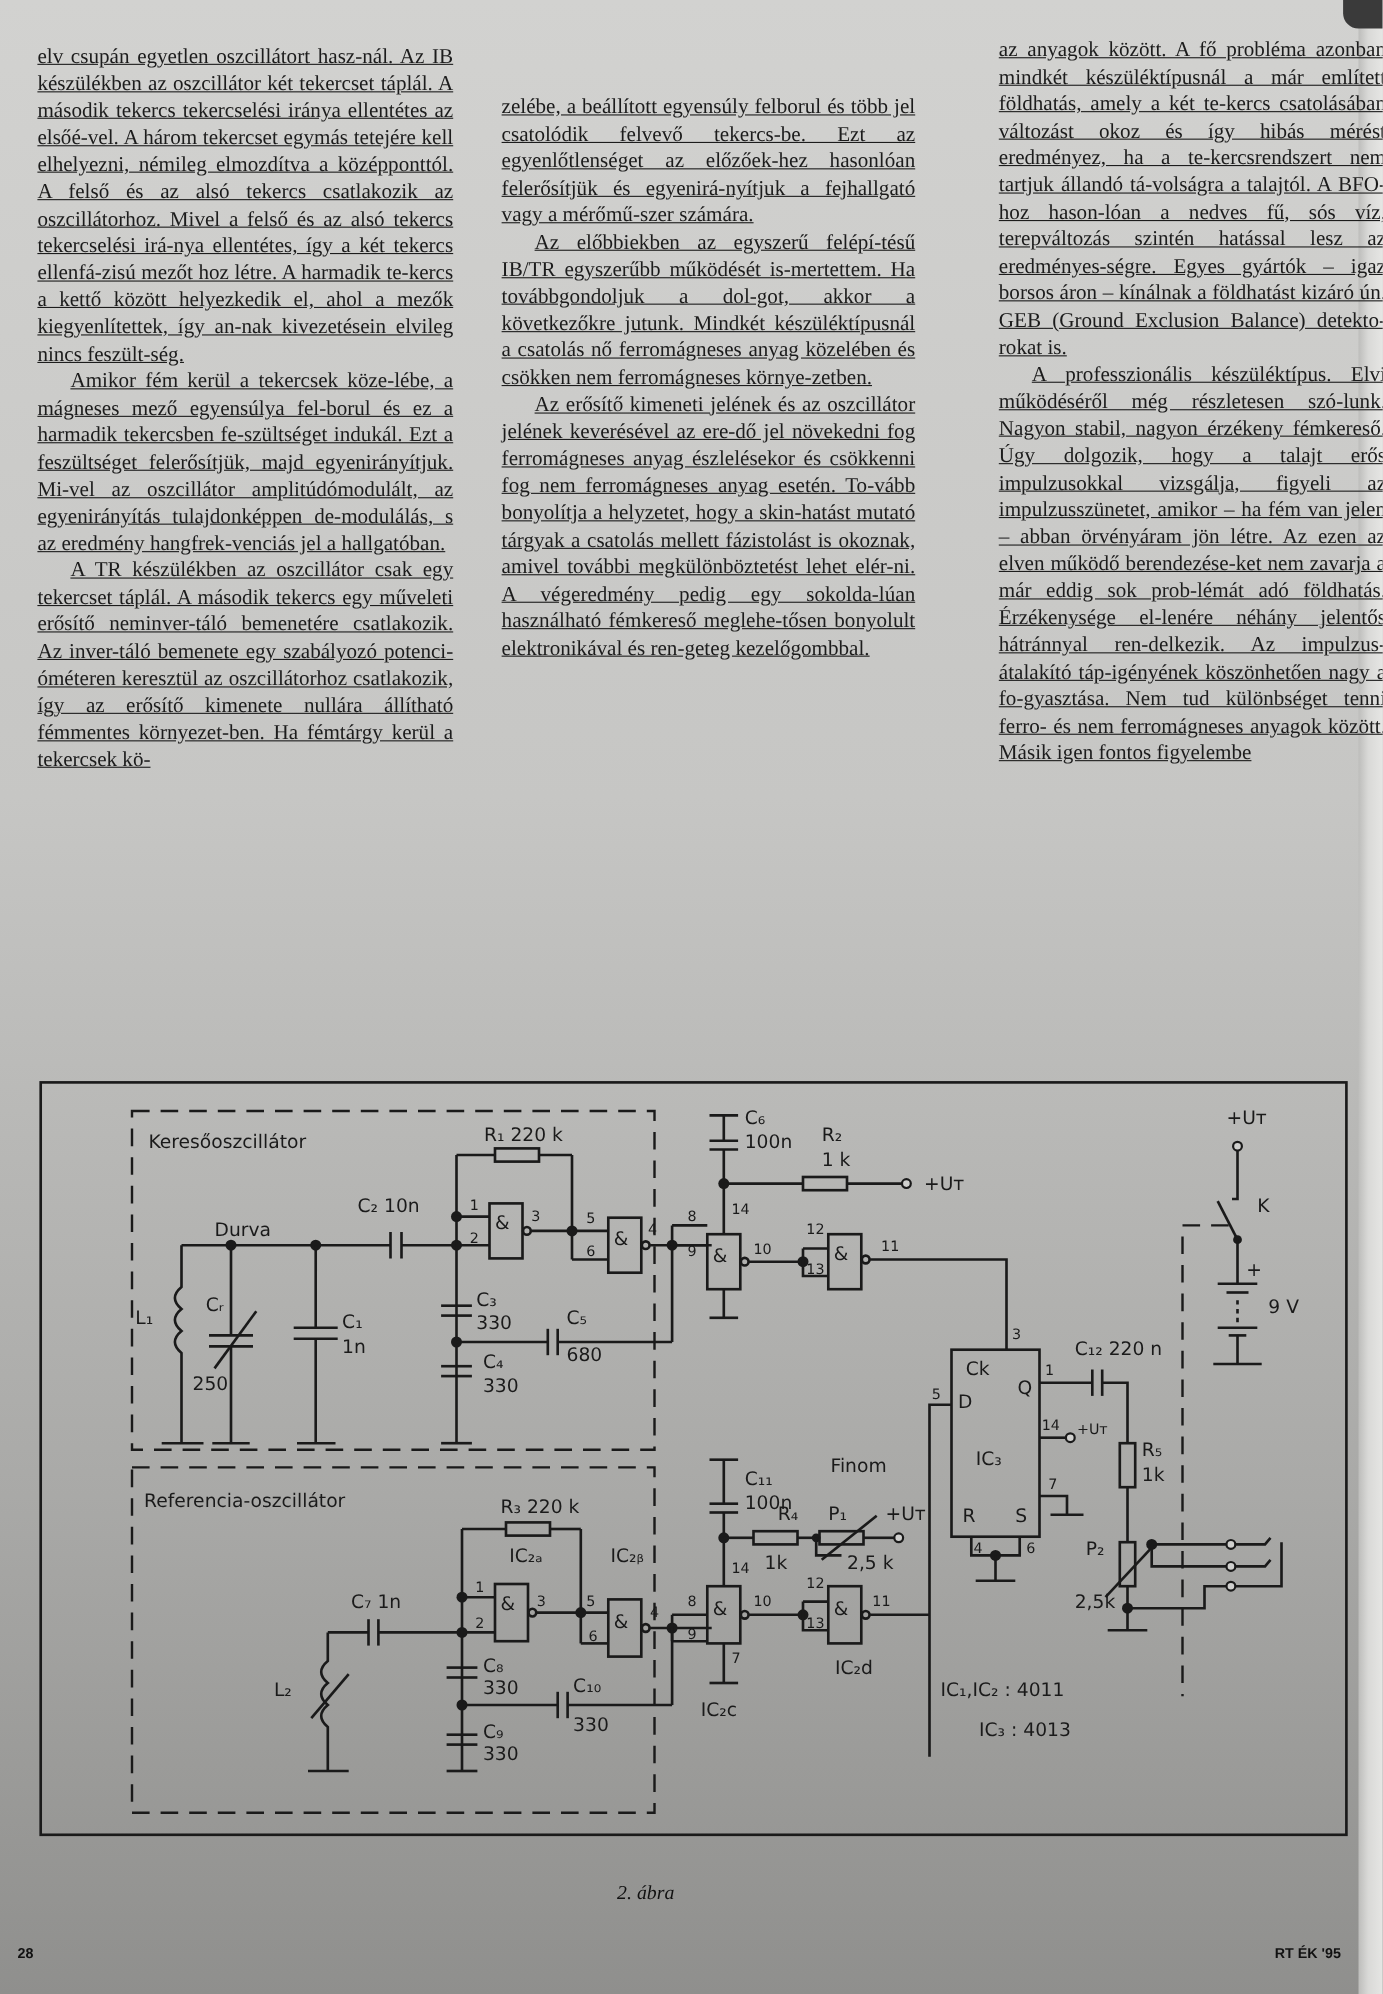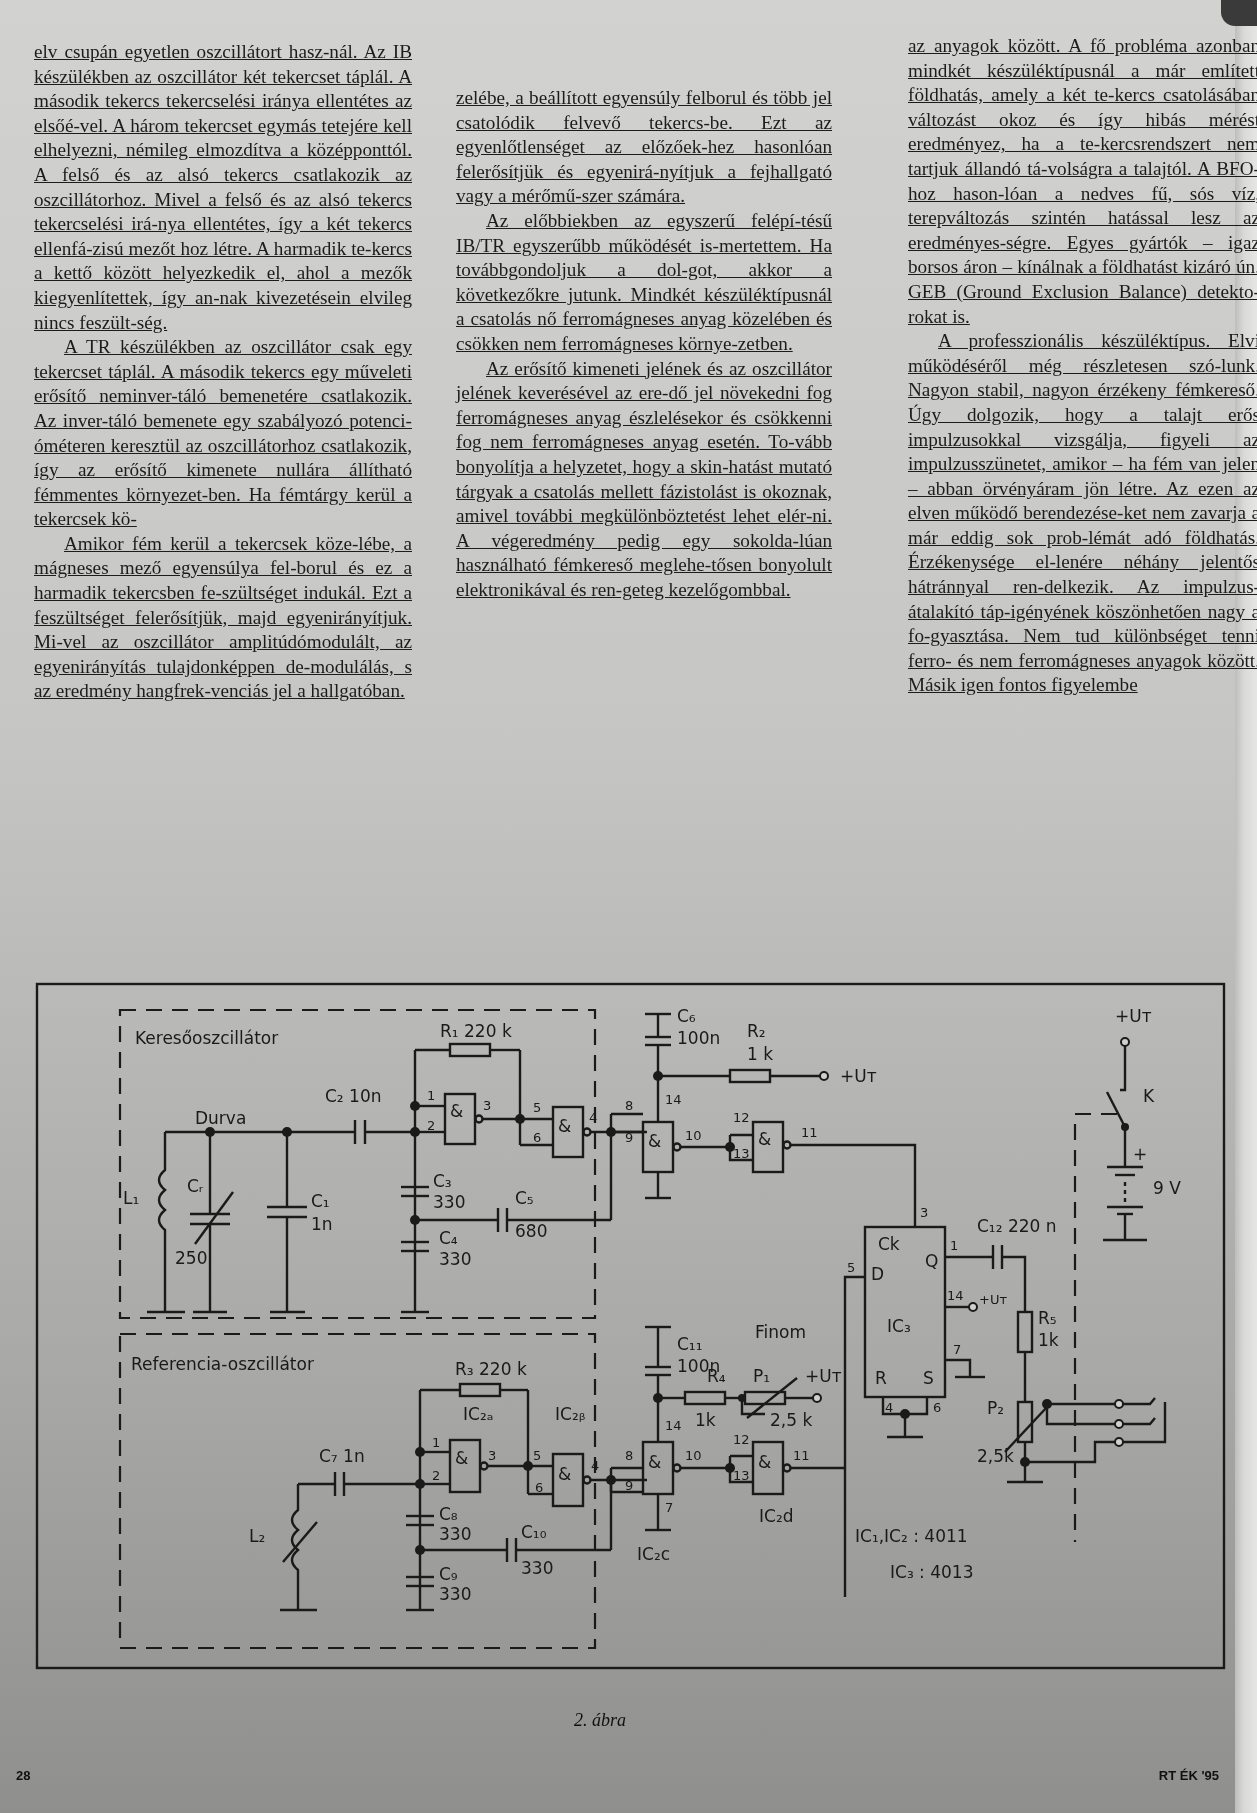--- a/index.html
+++ b/index.html
@@ -39,39 +39,39 @@
     font-family: "DejaVu Sans", "Liberation Sans", sans-serif;
     font-size: 17px; fill: #1a1a1a;
   }
   .figure .small { font-size: 13px; }
   .w { stroke: #1a1a1a; stroke-width: 2.4; fill: none; }
   .dash { stroke: #1a1a1a; stroke-width: 2.2; fill: none; stroke-dasharray: 16 10; }
   .dot { fill: #1a1a1a; }
   .term { fill: #d0d0ce; stroke: #1a1a1a; stroke-width: 2; }
   .caption {
     position: absolute; top: 1710px; left: 0; width: 1174px; text-align: center;
-    font-style: italic; font-size: 18px; color: #111; padding-left: 13px;
+    font-style: italic; font-size: 18px; color: #111;
   }
   .folio {
     position: absolute; top: 1768px; font-family: "Liberation Sans", "DejaVu Sans", sans-serif;
     font-weight: bold; font-size: 13px; color: #111;
   }
   #page-number { left: 16px; }
   #journal { right: 38px; }
 </style>
 </head>
 <body>
 
 <div class="page-shadow-right"></div>
 <div class="page-corner"></div>
 
 <div class="col" id="col1">
   <p>elv csupán egyetlen oszcillátort hasz-nál. Az IB készülékben az oszcillátor két tekercset táplál. A második tekercs tekercselési iránya ellentétes az elsőé-vel. A három tekercset egymás tetejére kell elhelyezni, némileg elmozdítva a középponttól. A felső és az alsó tekercs csatlakozik az oszcillátorhoz. Mivel a felső és az alsó tekercs tekercselési irá-nya ellentétes, így a két tekercs ellenfá-zisú mezőt hoz létre. A harmadik te-kercs a kettő között helyezkedik el, ahol a mezők kiegyenlítettek, így an-nak kivezetésein elvileg nincs feszült-ség.</p>
+  <p class="indent">Amikor fém kerül a tekercsek köze-lébe, a mágneses mező egyensúlya fel-borul és ez a harmadik tekercsben fe-szültséget indukál. Ezt a feszültséget felerősítjük, majd egyenirányítjuk. Mi-vel az oszcillátor amplitúdómodulált, az egyenirányítás tulajdonképpen de-modulálás, s az eredmény hangfrek-venciás jel a hallgatóban.</p>
   <p class="indent">A TR készülékben az oszcillátor csak egy tekercset táplál. A második tekercs egy műveleti erősítő neminver-táló bemenetére csatlakozik. Az inver-táló bemenete egy szabályozó potenci-óméteren keresztül az oszcillátorhoz csatlakozik, így az erősítő kimenete nullára állítható fémmentes környezet-ben. Ha fémtárgy kerül a tekercsek kö-</p>
-  <p class="indent">Amikor fém kerül a tekercsek köze-lébe, a mágneses mező egyensúlya fel-borul és ez a harmadik tekercsben fe-szültséget indukál. Ezt a feszültséget felerősítjük, majd egyenirányítjuk. Mi-vel az oszcillátor amplitúdómodulált, az egyenirányítás tulajdonképpen de-modulálás, s az eredmény hangfrek-venciás jel a hallgatóban.</p>
 </div>
 
 <div class="col" id="col2">
   <p>zelébe, a beállított egyensúly felborul és több jel csatolódik felvevő tekercs-be. Ezt az egyenlőtlenséget az előzőek-hez hasonlóan felerősítjük és egyenirá-nyítjuk a fejhallgató vagy a mérőmű-szer számára.</p>
   <p class="indent">Az előbbiekben az egyszerű felépí-tésű IB/TR egyszerűbb működését is-mertettem. Ha továbbgondoljuk a dol-got, akkor a következőkre jutunk. Mindkét készüléktípusnál a csatolás nő ferromágneses anyag közelében és csökken nem ferromágneses környe-zetben.</p>
   <p class="indent">Az erősítő kimeneti jelének és az oszcillátor jelének keverésével az ere-dő jel növekedni fog ferromágneses anyag észlelésekor és csökkenni fog nem ferromágneses anyag esetén. To-vább bonyolítja a helyzetet, hogy a skin-hatást mutató tárgyak a csatolás mellett fázistolást is okoznak, amivel további megkülönböztetést lehet elér-ni. A végeredmény pedig egy sokolda-lúan használható fémkereső meglehe-tősen bonyolult elektronikával és ren-geteg kezelőgombbal.</p>
 </div>
 
 <div class="col" id="col3">
   <p>az anyagok között. A fő probléma azonban mindkét készüléktípusnál a már említett földhatás, amely a két te-kercs csatolásában változást okoz és így hibás mérést eredményez, ha a te-kercsrendszert nem tartjuk állandó tá-volságra a talajtól. A BFO-hoz hason-lóan a nedves fű, sós víz, terepváltozás szintén hatással lesz az eredményes-ségre. Egyes gyártók – igaz borsos áron – kínálnak a földhatást kizáró ún. GEB (Ground Exclusion Balance) detekto-rokat is.</p>

